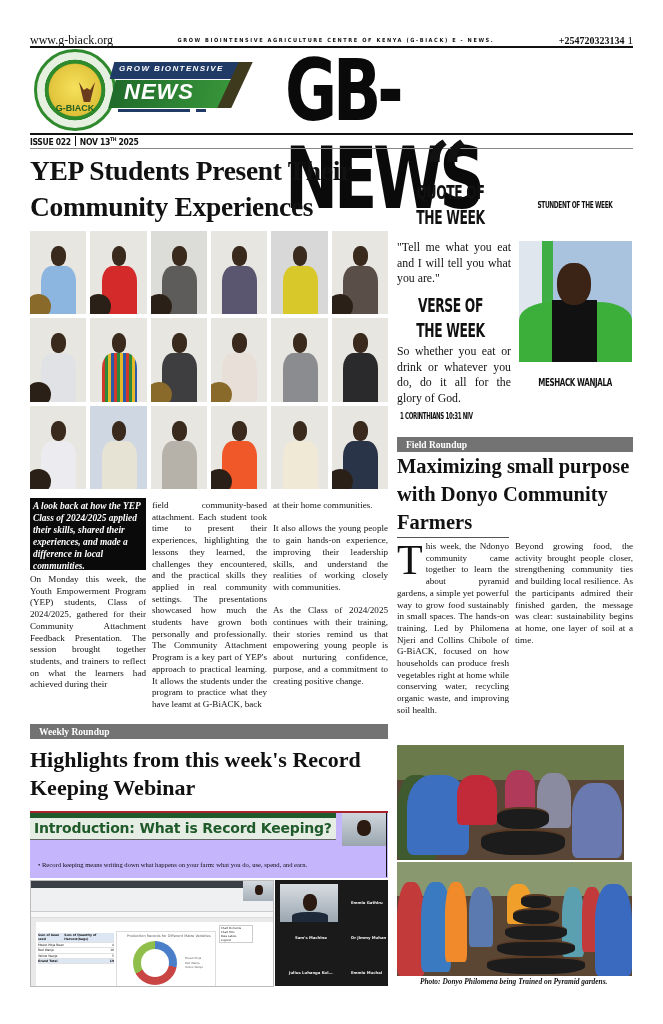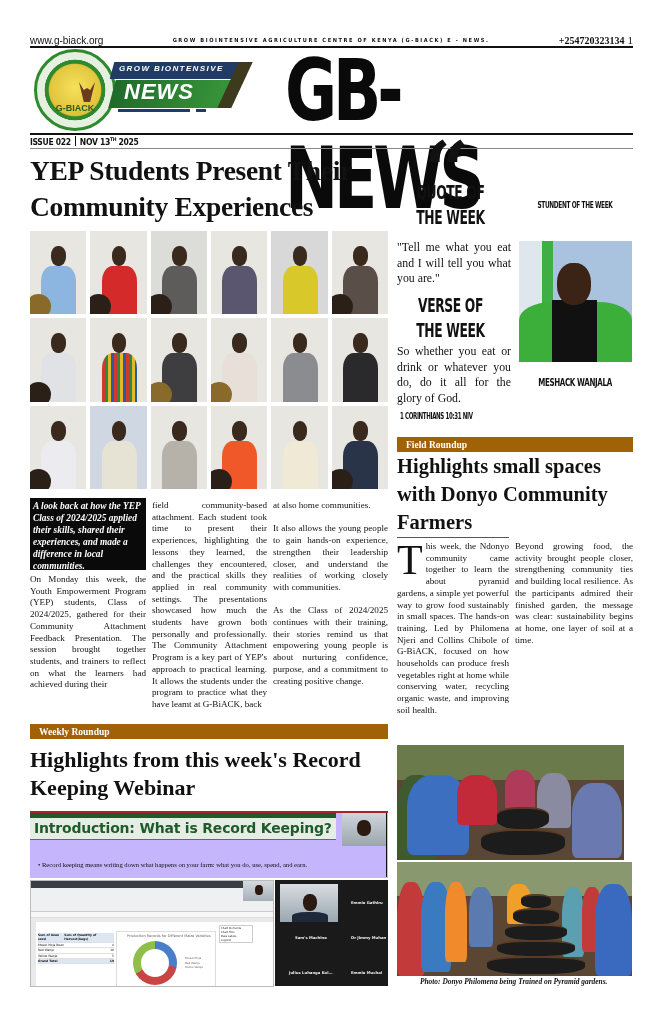--- a/index.html
+++ b/index.html
@@ -3,21 +3,21 @@
 <meta charset="utf-8">
 <style>
   * { box-sizing: border-box; margin: 0; padding: 0; }
   html, body { width: 663px; height: 1024px; background: #ffffff; overflow: hidden; }
   body { position: relative; font-family: "Liberation Serif", serif; color: #111; }
 
   .abs { position: absolute; }
 
   
   .topline { top: 33px; left: 30px; width: 603px; height: 14px; display: flex; align-items: center; justify-content: space-between; font-size: 7px; }
-  .topline .site { font-family: Liberation Sans, sans-serif; font-size: 10px; }
+  .topline .site { font-family: Liberation Serif, serif; font-size: 12px; }
   .topline .org { font-family: "DejaVu Sans Condensed", "DejaVu Sans", sans-serif; font-weight: bold; font-size: 5.6px; letter-spacing: 1.6px; }
   .topline .phone { font-size: 10px; font-weight: bold; }
   .topline .pageno { font-size: 11px; margin-left: 3px; }
   .rule-top { top: 46px; left: 30px; width: 603px; height: 2px; background: #111; }
 
   
   .logo-circle { top: 49px; left: 34px; width: 82px; height: 82px; border-radius: 50%; background: radial-gradient(circle at 50% 50%, #f5e46a 0, #e9d04a 38%, #c9b22a 48%, #2f8a2e 50%, #2f8a2e 56%, #e6f0e0 57%); border: 3px solid #2f8a2e; }
   .logo-inner { position: absolute; top: 12px; left: 12px; width: 52px; height: 52px; border-radius: 50%; background: radial-gradient(circle at 50% 45%, #f5e15c, #e0c23a 70%, #b7a33a); }
   .logo-text { position: absolute; bottom: 15px; left: 0; width: 100%; text-align: center; font-family: "Liberation Sans", sans-serif; font-weight: bold; font-size: 9px; color: #1f5e1f; }
   .logo-fig { position: absolute; top: 18px; left: 30px; width: 16px; height: 20px; background: #6b3b1e; clip-path: polygon(0 0, 30% 40%, 50% 30%, 70% 40%, 100% 0, 70% 100%, 30% 100%); }
@@ -45,21 +45,21 @@
   .ph .head { position: absolute; top: 18%; left: 38%; width: 26%; height: 24%; border-radius: 45%; background: #3a2a1e; }
   .ph .body { position: absolute; top: 42%; left: 20%; width: 62%; height: 62%; border-radius: 30% 30% 0 0; }
   .ph .fg { position: absolute; bottom: -6%; left: -8%; width: 45%; height: 30%; border-radius: 50%; background: #2b2017; }
 
   
   .pull { top: 498px; left: 30px; width: 116px; height: 72px; background: #0a0a0a; color: #fff; font-family: "Liberation Serif", serif; font-style: italic; font-weight: bold; font-size: 9.4px; line-height: 12px; padding: 2px 3px; }
   .col { position: absolute; font-family: "Liberation Serif", serif; font-size: 9.1px; line-height: 11.7px; text-align: justify; }
   .col p + p { margin-top: 11.7px; }
 
   
-  .sec-bar { background: #a16207; color: #fff; font-family: "Liberation Serif", serif; font-weight: bold; font-size: 9.5px; padding-left: 9px; display: flex; align-items: center; }
+  .sec-bar { background: #737373; color: #fff; font-family: "Liberation Serif", serif; font-weight: bold; font-size: 9.5px; padding-left: 9px; display: flex; align-items: center; }
 
   
   .quote-mark { top: 132px; left: 424px; font-family: "DejaVu Serif", serif; font-weight: bold; font-size: 78px; line-height: 78px; }
   .cond-head { font-family: "DejaVu Sans Condensed", "DejaVu Sans", sans-serif; font-weight: bold; transform: scaleX(0.72); letter-spacing: -0.5px; text-align: center; transform-origin: center; }
   .quote-head { top: 180px; left: 388px; width: 125px; font-size: 19px; line-height: 25px; }
   .quote-text { top: 240px; left: 397px; width: 114px; font-size: 11.8px; line-height: 15.7px; text-align: justify; font-family: "Liberation Serif", serif; }
   .verse-head { top: 293px; left: 388px; width: 125px; font-size: 19px; line-height: 25px; }
   .verse-text { top: 344px; left: 397px; width: 114px; font-size: 11.8px; line-height: 15.7px; text-align: justify; font-family: "Liberation Serif", serif; }
   .verse-ref { top: 411px; left: 400px; width: 110px; font-size: 8.5px; text-align: left; transform-origin: left center; }
   .student-label { top: 200px; left: 515px; width: 120px; font-size: 9px; }
@@ -244,41 +244,41 @@
 </div>
 
 <div class="abs pull">A look back at how the YEP Class of 2024/2025 applied their skills, shared their experiences, and made a difference in local communities.</div>
 <div class="col" style="top:574px; left:30px; width:116px;">
   <p>On Monday this week, the Youth Empowerment Program (YEP) students, Class of 2024/2025, gathered for their Community Attachment Feedback Presentation. The session brought together students, and trainers to reflect on what the learners had achieved during their</p>
 </div>
 <div class="col" style="top:500px; left:152px; width:115px;">
   <p>field community-based attachment. Each student took time to present their experiences, highlighting the lessons they learned, the challenges they encountered, and the practical skills they applied in real community settings. The presentations showcased how much the students have grown both personally and professionally. The Community Attachment Program is a key part of YEP's approach to practical learning. It allows the students under the program to practice what they have leamt at G-BiACK, back</p>
 </div>
 <div class="col" style="top:500px; left:273px; width:115px;">
-  <p>at also home communities.</p>
-  <p>It also allows the young people to gain hands-on experience, strengthen their leadership closer, and understand the realities of working closely with communities.</p>
+  <p>at their home communities.</p>
+  <p>It also allows the young people to gain hands-on experience, improving their leadership skills, and understand the realities of working closely with communities.</p>
   <p>As the Class of 2024/2025 continues with their training, their stories remind us that empowering young people is about nurturing confidence, purpose, and a commitment to creating positive change.</p>
 </div>
 
 <div class="abs quote-mark">“</div>
 <div class="abs cond-head quote-head">QUOTE OF THE WEEK</div>
 <div class="abs quote-text">"Tell me what you eat and I will tell you what you are."</div>
 <div class="abs cond-head verse-head">VERSE OF THE WEEK</div>
 <div class="abs verse-text">So whether you eat or drink or whatever you do, do it all for the glory of God.</div>
 <div class="abs cond-head verse-ref">1 CORINTHIANS 10:31 NIV</div>
 <div class="abs cond-head student-label">STUNDENT OF THE WEEK</div>
 <div class="abs student-photo">
   <div class="jacket"></div>
     <div class="shirt"></div>
     <div class="face"></div>
 </div>
 <div class="abs cond-head student-name">MESHACK WANJALA</div>
 
 <div class="abs sec-bar field-bar">Field Roundup</div>
-<h2 class="abs h2">Highlights small spaces with Donyo Community Farmers</h2>
+<h2 class="abs h2">Maximizing small purpose with Donyo Community Farmers</h2>
 <div class="abs rule-h2"></div>
 <div class="col" style="top:541px; left:397px; width:112px;">
   <span class="dropcap">T</span><span>his week, the Ndonyo community came together to learn the about pyramid gardens, a simple yet powerful way to grow food sustainably in small spaces. The hands-on training, Led by Philomena Njeri and Collins Chibole of G-BiACK, focused on how households can produce fresh vegetables right at home while conserving water, recycling organic waste, and improving soil health.</span>
 </div>
 <div class="col" style="top:541px; left:515px; width:118px;">
   <p>Beyond growing food, the activity brought people closer, strengthening community ties and building local resilience. As the participants admired their finished garden, the message was clear: sustainability begins at home, one layer of soil at a time.</p>
 </div>
 
 <div class="abs pyr1">
   <div class="blob" style="top:30px;left:0;width:40px;height:85px;background:#3e5a2e"></div>

